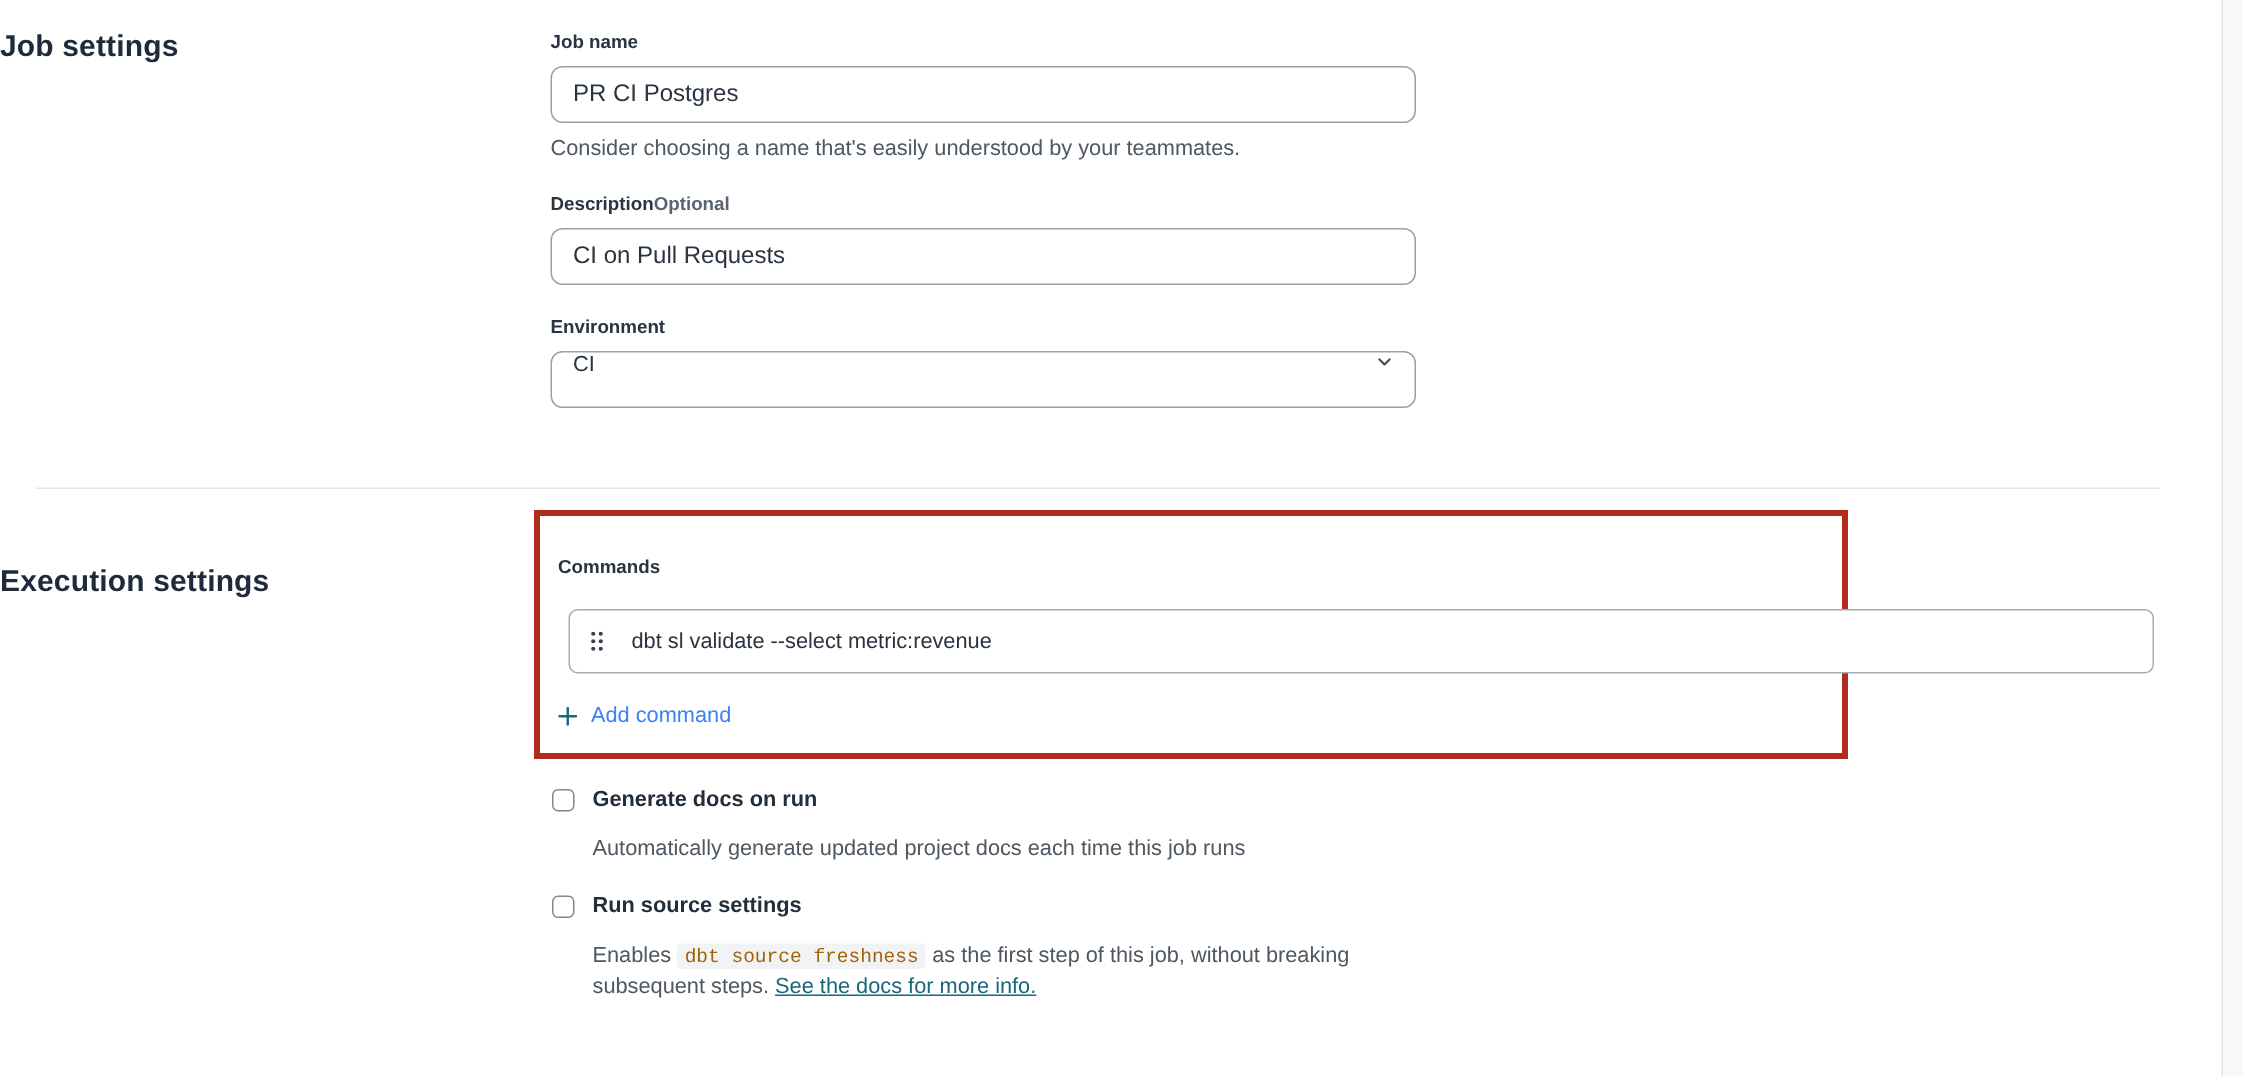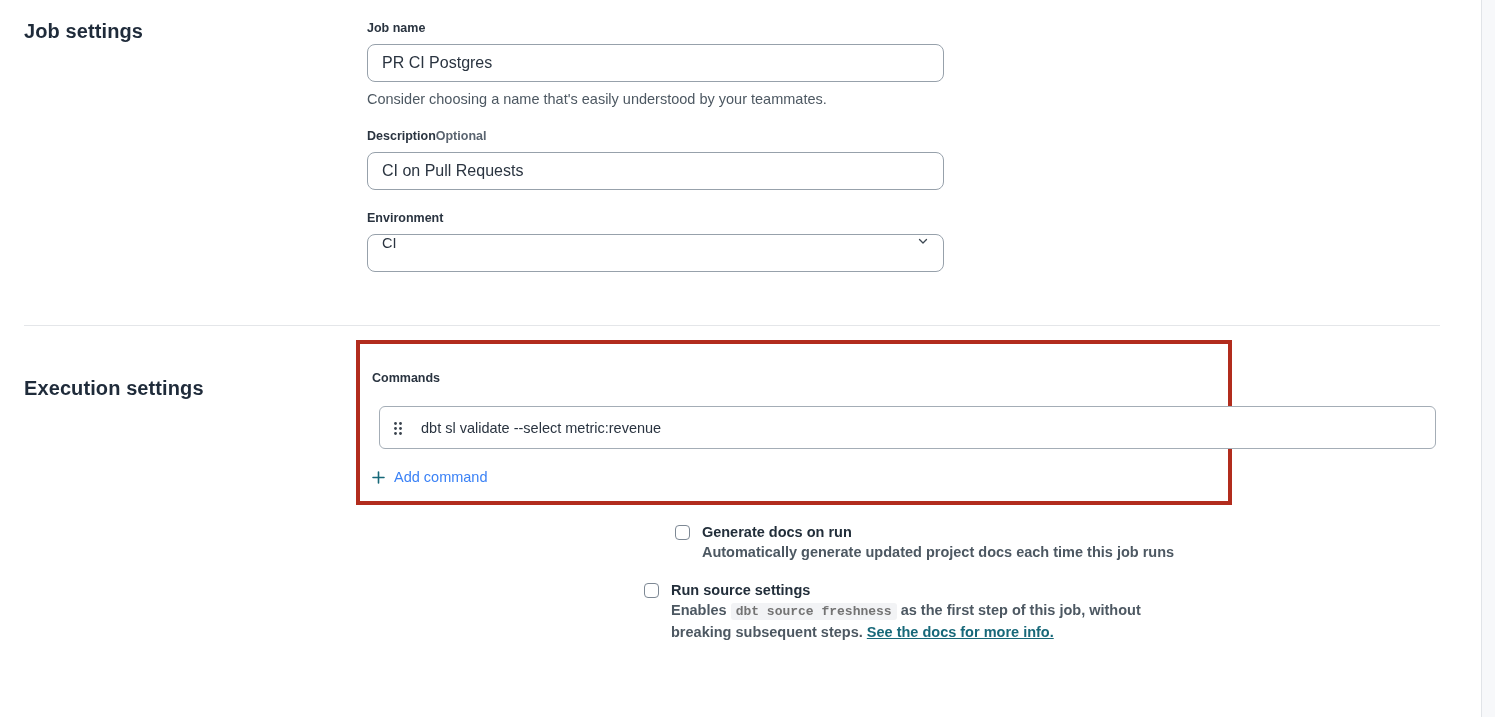--- a/index.html
+++ b/index.html
@@ -12,21 +12,20 @@
   }
   .page {
     position: relative;
     width: 1481px; height: 717px;
     padding-top: 20px;
   }
   .section { display: flex; align-items: flex-start; }
   .section-title-col {
     width: 367px;
     flex: 0 0 367px;
-    padding-left: 24px;
   }
   .section-body-col { flex: 1 1 auto; }
   h1.section-heading {
     font-size: 20px;
     font-weight: 700;
     color: #1f2b3a;
     letter-spacing: 0.1px;
   }
   .field { width: 577px; margin-bottom: 20px; }
   .label-row {
@@ -132,50 +131,48 @@
     cursor: pointer;
     text-decoration: none;
     text-align: right;
   }
   .checkbox-group { margin-top: 18px; margin-left: 1px; }
   .checkbox-row {
     display: flex;
     align-items: flex-start;
     gap: 12px;
     margin-bottom: 19px;
-    justify-content: center;
   }
   .checkbox {
     width: 15px; height: 15px;
     margin-top: 2px;
     border: 1.5px solid #7d8894;
     border-radius: 4px;
     background: #fff;
     flex: 0 0 auto;
     cursor: pointer;
   }
   .checkbox-texts { max-width: 534px; }
   .checkbox-label {
     font-size: 14.5px;
     font-weight: 700;
     color: #222e3a;
     line-height: 18px;
     cursor: pointer;
   }
   .checkbox-desc {
-    margin-top: 1px;
+    margin-top: 14px;
     font-size: 14.5px;
     color: #4d5862;
     line-height: 20px;
-    font-weight: bold;
   }
   .code-chip {
     font-family: "Liberation Mono", monospace;
     font-size: 13px;
-    color: #737373;
+    color: #a16207;
     background: #f2f3f5;
     border-radius: 3px;
     padding: 1px 5px;
   }
   .inline-link {
     color: #176879;
     text-decoration: underline;
     cursor: pointer;
   }
   

